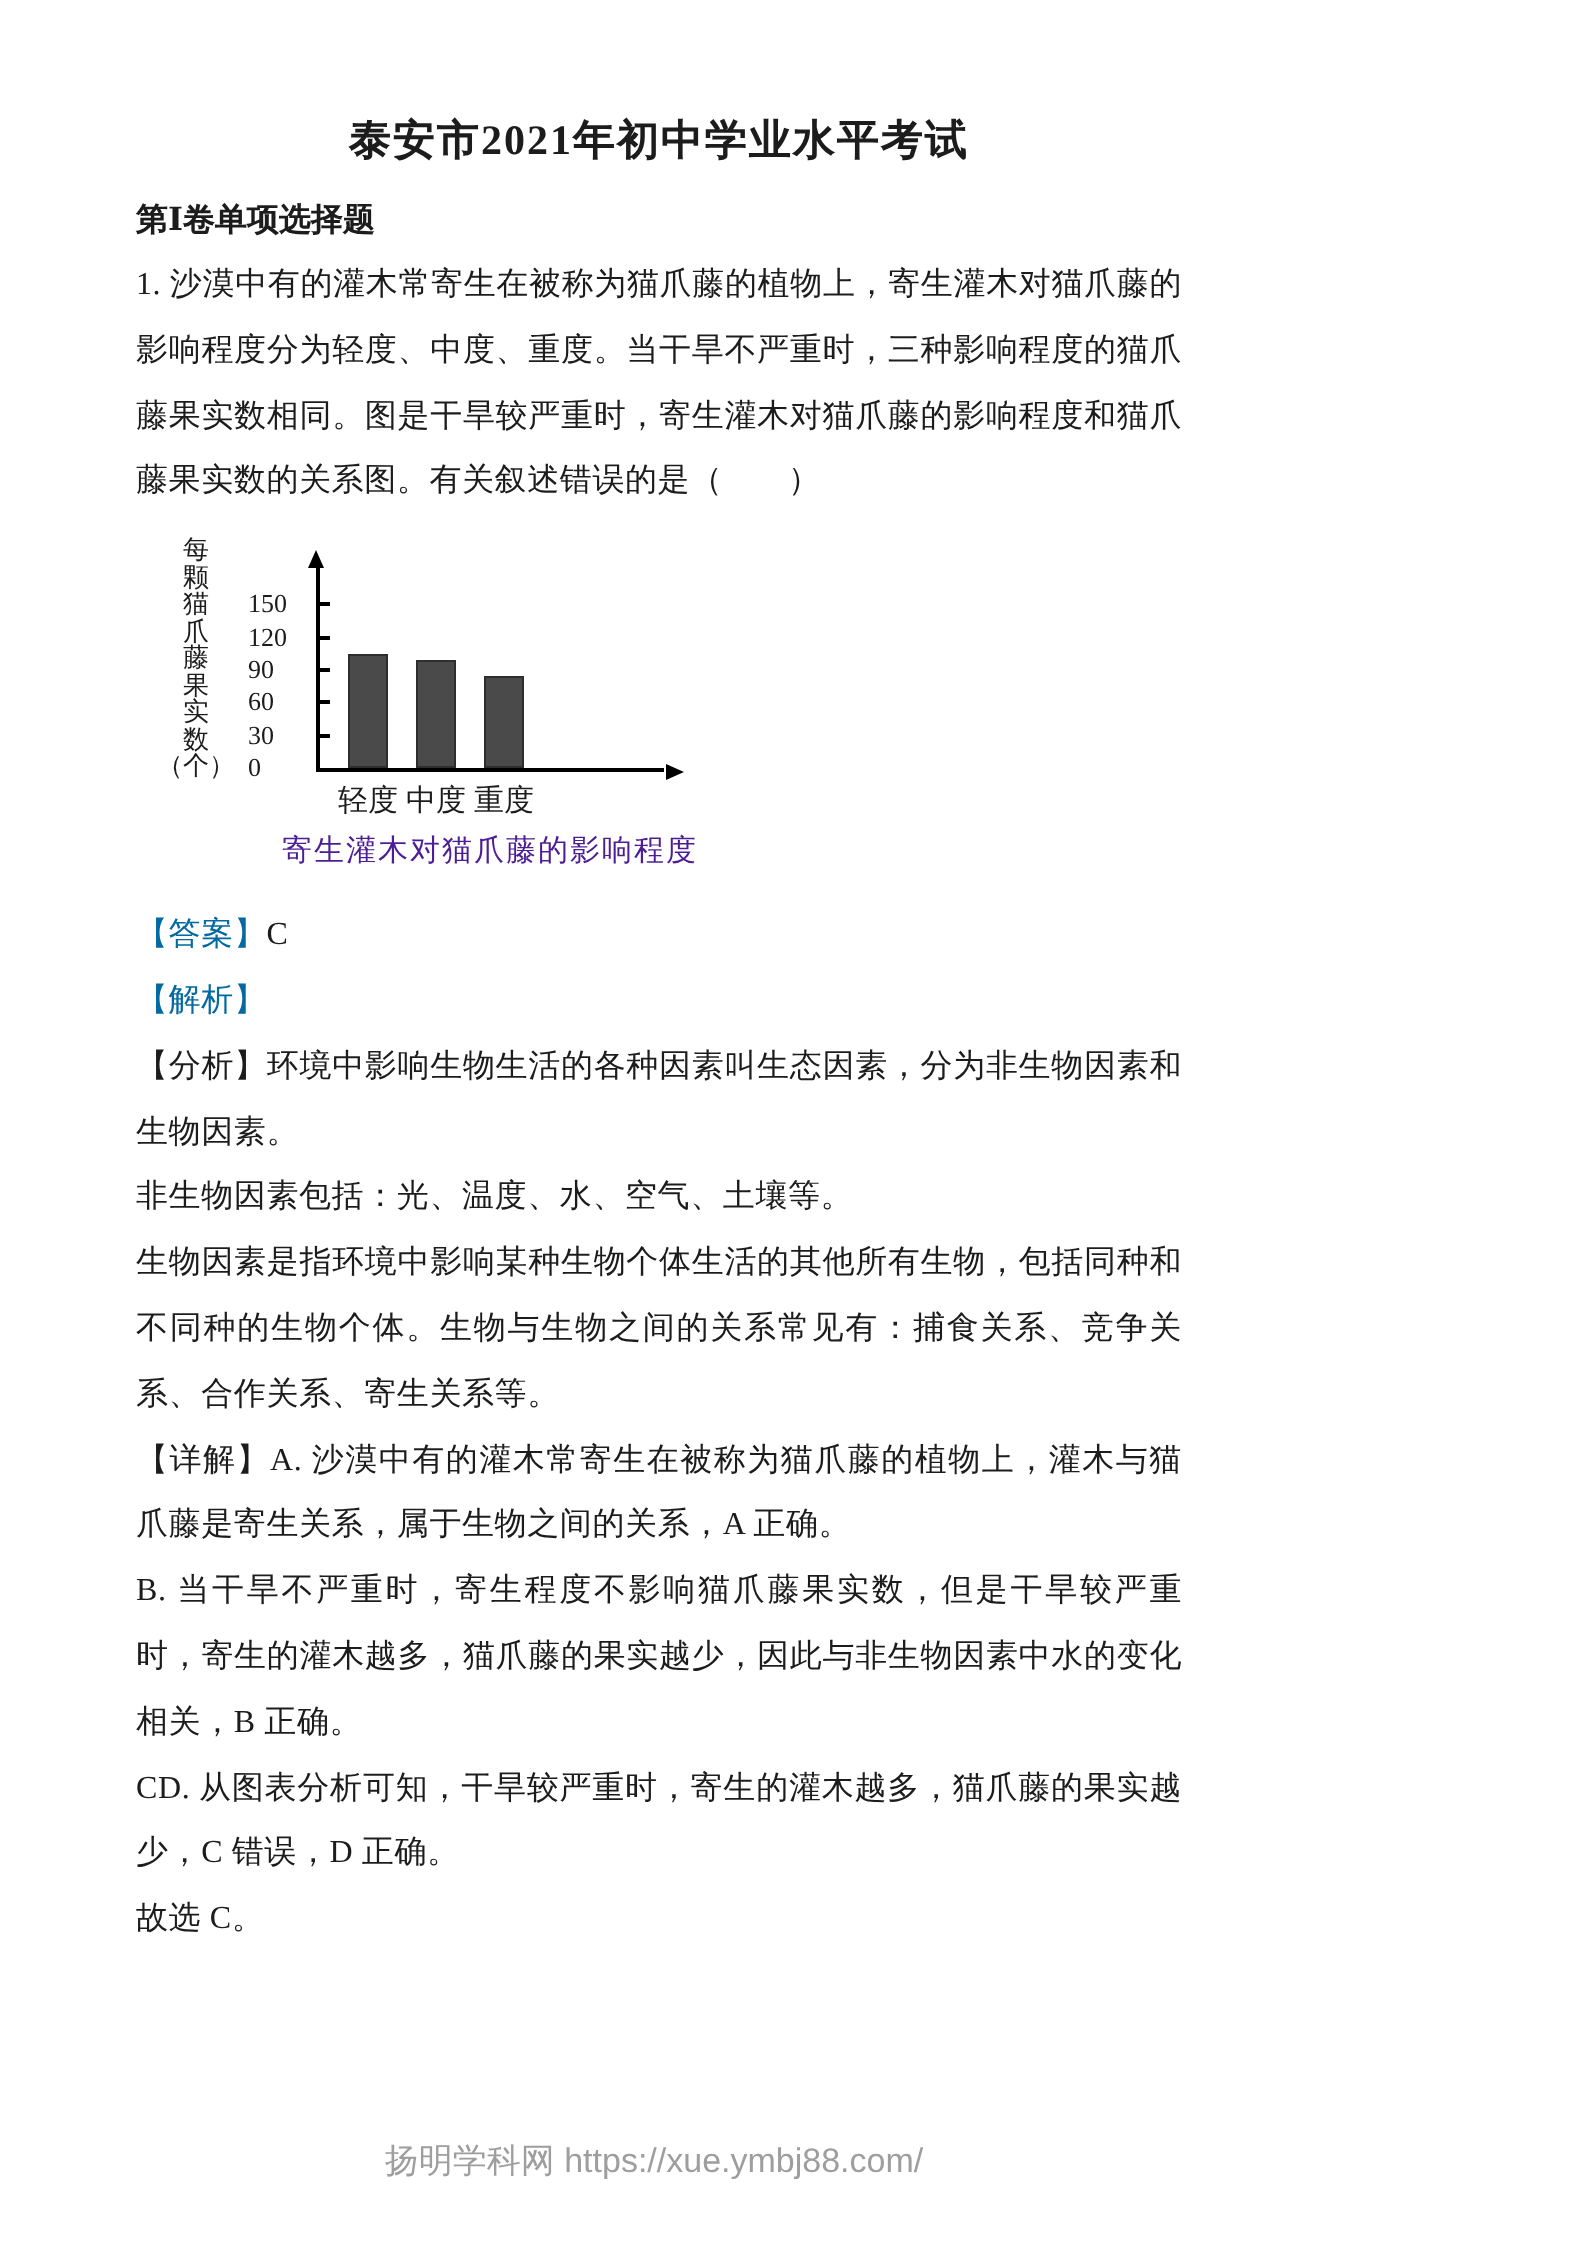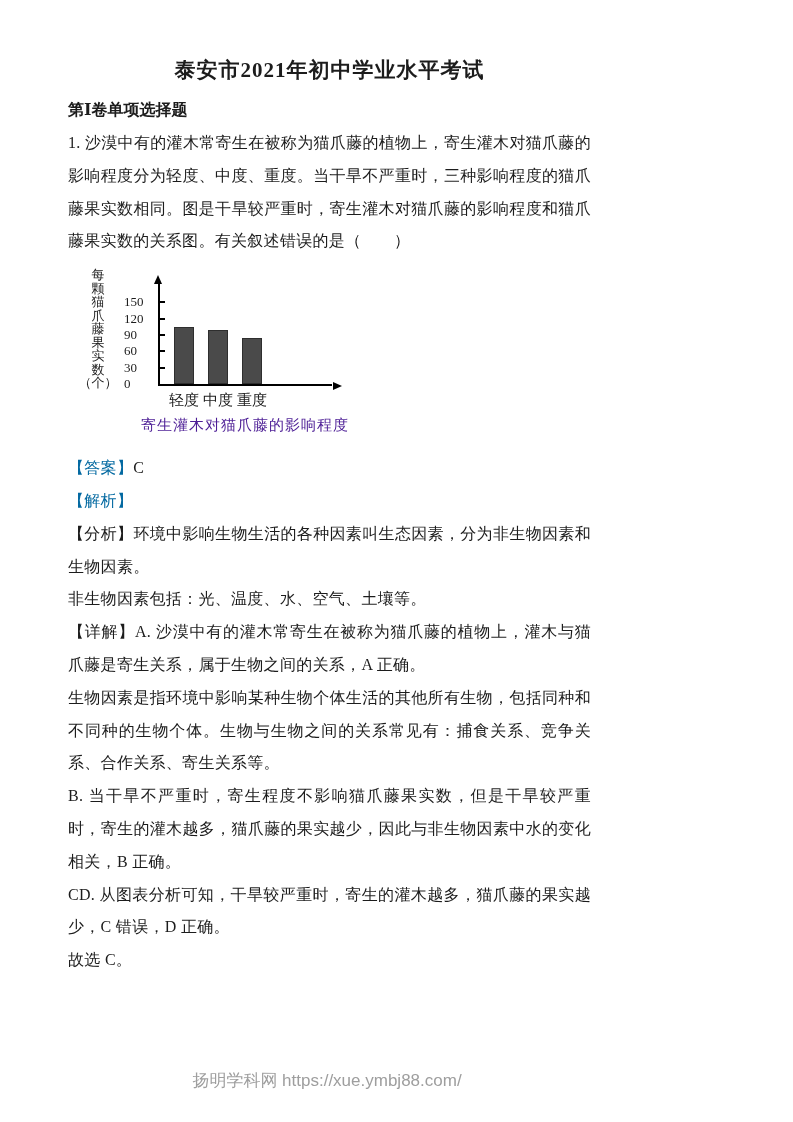--- a/index.html
+++ b/index.html
@@ -185,21 +185,21 @@
   </div>
 
 
   <p class="body"><span class="tag">【答案】</span><span>C</span></p>
 
   <p class="body tag">【解析】</p>
 
   <div>
     <p class="body">【分析】环境中影响生物生活的各种因素叫生态因素，分为非生物因素和生物因素。</p>
     <p class="body">非生物因素包括：光、温度、水、空气、土壤等。</p>
+    <p class="body">生物因素是指环境中影响某种生物个体生活的其他所有生物，包括同种和不同种的生物个体。生物与生物之间的关系常见有：捕食关系、竞争关系、合作关系、寄生关系等。</p>
     <p class="body">【详解】A. 沙漠中有的灌木常寄生在被称为猫爪藤的植物上，灌木与猫爪藤是寄生关系，属于生物之间的关系，A 正确。</p>
-    <p class="body">生物因素是指环境中影响某种生物个体生活的其他所有生物，包括同种和不同种的生物个体。生物与生物之间的关系常见有：捕食关系、竞争关系、合作关系、寄生关系等。</p>
     <p class="body">B. 当干旱不严重时，寄生程度不影响猫爪藤果实数，但是干旱较严重时，寄生的灌木越多，猫爪藤的果实越少，因此与非生物因素中水的变化相关，B 正确。</p>
     <p class="body">CD. 从图表分析可知，干旱较严重时，寄生的灌木越多，猫爪藤的果实越少，C 错误，D 正确。</p>
     <p class="body">故选 C。</p>
   </div>
 
   <div class="footer"><span>扬明学科网 https://xue.ymbj88.com/</span></div>
 </div>
 
 </body></html>

